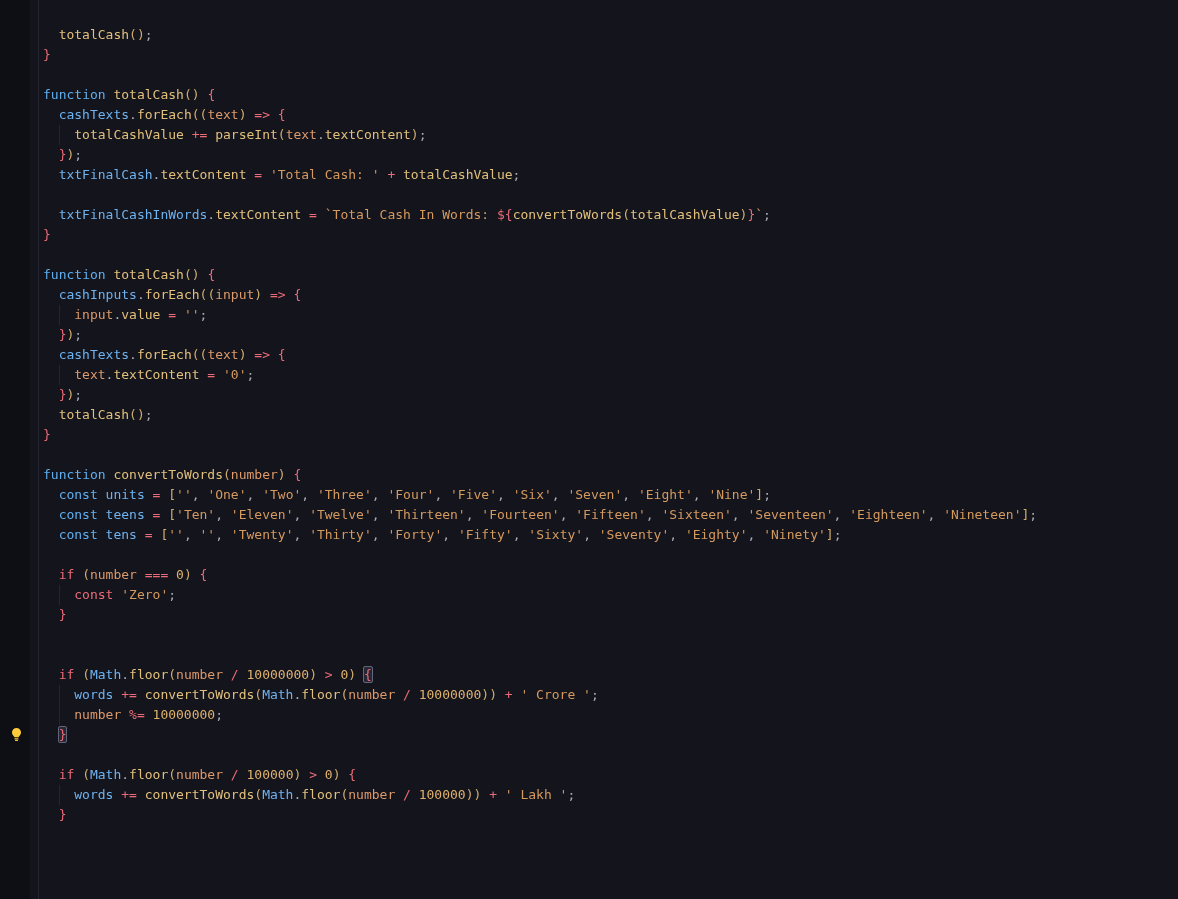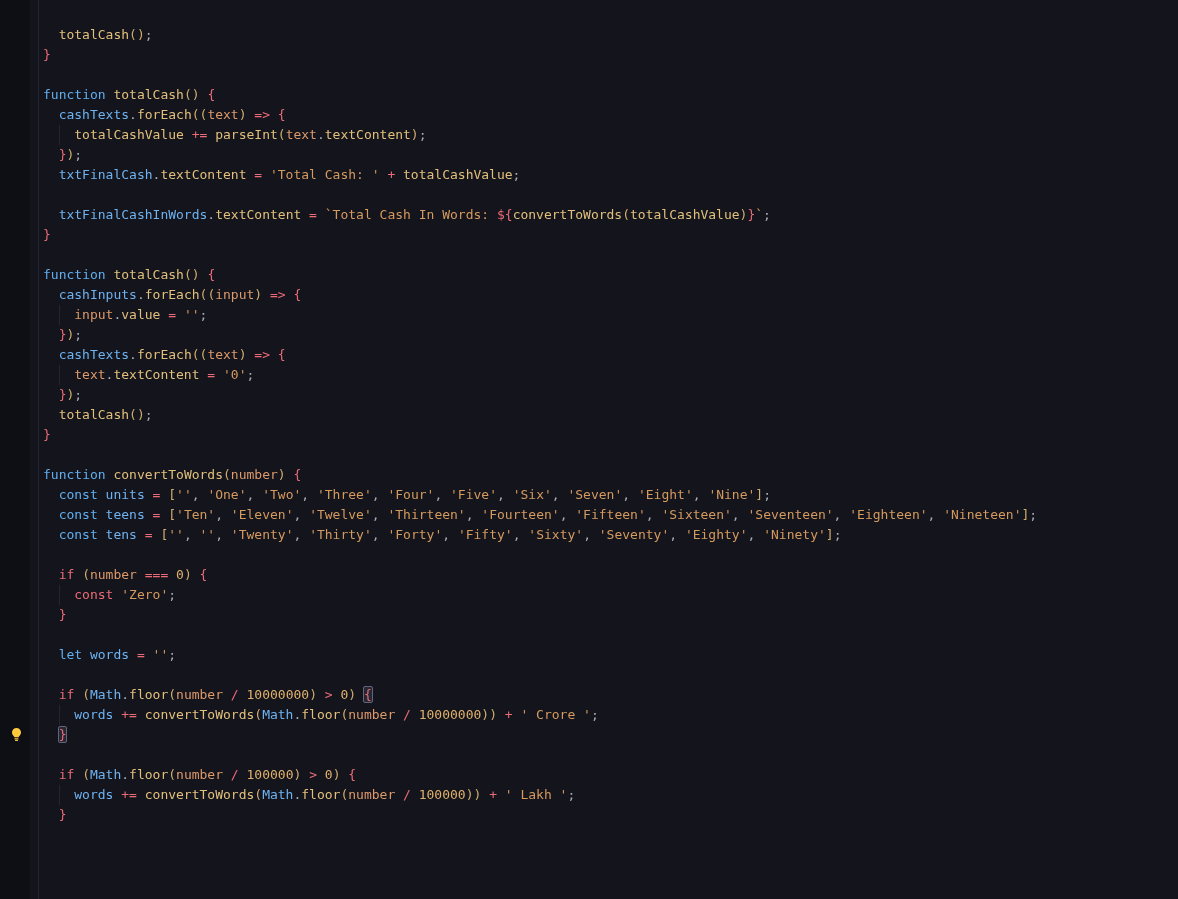--- a/index.html
+++ b/index.html
@@ -74,24 +74,24 @@
       <div class="line"></div>
       <div class="line"><span style="color: rgb(97, 175, 239);">function</span><span> </span><span style="color: rgb(226, 192, 124);">convertToWords</span><span style="color: rgb(208, 173, 109);">(</span><span class="tok-param" style="color: rgb(221, 154, 106);">number</span><span style="color: rgb(208, 173, 109);">)</span><span> </span><span style="color: rgb(236, 107, 119);">{</span></div>
       <div class="line"><span class="indent"></span><span style="color: rgb(97, 175, 239);">const</span><span> </span><span style="color: rgb(111, 179, 240);">units</span><span> </span><span style="color: rgb(236, 107, 119);">=</span><span> </span><span style="color: rgb(208, 173, 109);">[</span><span style="color: rgb(213, 154, 94);">''</span><span style="color: rgb(169, 175, 186);">,</span><span> </span><span style="color: rgb(213, 154, 94);">'One'</span><span style="color: rgb(169, 175, 186);">,</span><span> </span><span style="color: rgb(213, 154, 94);">'Two'</span><span style="color: rgb(169, 175, 186);">,</span><span> </span><span style="color: rgb(213, 154, 94);">'Three'</span><span style="color: rgb(169, 175, 186);">,</span><span> </span><span style="color: rgb(213, 154, 94);">'Four'</span><span style="color: rgb(169, 175, 186);">,</span><span> </span><span style="color: rgb(213, 154, 94);">'Five'</span><span style="color: rgb(169, 175, 186);">,</span><span> </span><span style="color: rgb(213, 154, 94);">'Six'</span><span style="color: rgb(169, 175, 186);">,</span><span> </span><span style="color: rgb(213, 154, 94);">'Seven'</span><span style="color: rgb(169, 175, 186);">,</span><span> </span><span style="color: rgb(213, 154, 94);">'Eight'</span><span style="color: rgb(169, 175, 186);">,</span><span> </span><span style="color: rgb(213, 154, 94);">'Nine'</span><span style="color: rgb(208, 173, 109);">]</span><span style="color: rgb(169, 175, 186);">;</span></div>
       <div class="line"><span class="indent"></span><span style="color: rgb(97, 175, 239);">const</span><span> </span><span style="color: rgb(111, 179, 240);">teens</span><span> </span><span style="color: rgb(236, 107, 119);">=</span><span> </span><span style="color: rgb(208, 173, 109);">[</span><span style="color: rgb(213, 154, 94);">'Ten'</span><span style="color: rgb(169, 175, 186);">,</span><span> </span><span style="color: rgb(213, 154, 94);">'Eleven'</span><span style="color: rgb(169, 175, 186);">,</span><span> </span><span style="color: rgb(213, 154, 94);">'Twelve'</span><span style="color: rgb(169, 175, 186);">,</span><span> </span><span style="color: rgb(213, 154, 94);">'Thirteen'</span><span style="color: rgb(169, 175, 186);">,</span><span> </span><span style="color: rgb(213, 154, 94);">'Fourteen'</span><span style="color: rgb(169, 175, 186);">,</span><span> </span><span style="color: rgb(213, 154, 94);">'Fifteen'</span><span style="color: rgb(169, 175, 186);">,</span><span> </span><span style="color: rgb(213, 154, 94);">'Sixteen'</span><span style="color: rgb(169, 175, 186);">,</span><span> </span><span style="color: rgb(213, 154, 94);">'Seventeen'</span><span style="color: rgb(169, 175, 186);">,</span><span> </span><span style="color: rgb(213, 154, 94);">'Eighteen'</span><span style="color: rgb(169, 175, 186);">,</span><span> </span><span style="color: rgb(213, 154, 94);">'Nineteen'</span><span style="color: rgb(208, 173, 109);">]</span><span style="color: rgb(169, 175, 186);">;</span></div>
       <div class="line"><span class="indent"></span><span style="color: rgb(97, 175, 239);">const</span><span> </span><span style="color: rgb(111, 179, 240);">tens</span><span> </span><span style="color: rgb(236, 107, 119);">=</span><span> </span><span style="color: rgb(208, 173, 109);">[</span><span style="color: rgb(213, 154, 94);">''</span><span style="color: rgb(169, 175, 186);">,</span><span> </span><span style="color: rgb(213, 154, 94);">''</span><span style="color: rgb(169, 175, 186);">,</span><span> </span><span style="color: rgb(213, 154, 94);">'Twenty'</span><span style="color: rgb(169, 175, 186);">,</span><span> </span><span style="color: rgb(213, 154, 94);">'Thirty'</span><span style="color: rgb(169, 175, 186);">,</span><span> </span><span style="color: rgb(213, 154, 94);">'Forty'</span><span style="color: rgb(169, 175, 186);">,</span><span> </span><span style="color: rgb(213, 154, 94);">'Fifty'</span><span style="color: rgb(169, 175, 186);">,</span><span> </span><span style="color: rgb(213, 154, 94);">'Sixty'</span><span style="color: rgb(169, 175, 186);">,</span><span> </span><span style="color: rgb(213, 154, 94);">'Seventy'</span><span style="color: rgb(169, 175, 186);">,</span><span> </span><span style="color: rgb(213, 154, 94);">'Eighty'</span><span style="color: rgb(169, 175, 186);">,</span><span> </span><span style="color: rgb(213, 154, 94);">'Ninety'</span><span style="color: rgb(208, 173, 109);">]</span><span style="color: rgb(169, 175, 186);">;</span></div>
       <div class="line"></div>
       <div class="line"><span class="indent"></span><span style="color: rgb(236, 107, 119);">if</span><span> </span><span style="color: rgb(208, 173, 109);">(</span><span class="tok-param" style="color: rgb(221, 154, 106);">number</span><span> </span><span style="color: rgb(236, 107, 119);">===</span><span> </span><span style="color: rgb(224, 177, 109);">0</span><span style="color: rgb(208, 173, 109);">)</span><span> </span><span style="color: rgb(236, 107, 119);">{</span></div>
       <div class="line"><span class="indent"></span><span class="indent"></span><span style="color: rgb(236, 107, 119);">const</span><span> </span><span style="color: rgb(213, 154, 94);">'Zero'</span><span style="color: rgb(169, 175, 186);">;</span></div>
       <div class="line"><span class="indent"></span><span style="color: rgb(236, 107, 119);">}</span></div>
       <div class="line"></div>
-      <div class="line"><span class="indent"></span><span style="color: rgb(97, 175, 239);">let</span><span> </span><span style="color: rgb(111, 179, 240);">words</span><span> </span><span style="color: rgb(236, 107, 119);">=</span><span> </span><span style="color: rgb(213, 154, 94);">''</span><span style="color: rgb(169, 175, 186);">;</span></div>
       <div class="line"></div>
       <div class="line"><span class="indent"></span><span style="color: rgb(236, 107, 119);">if</span><span> </span><span style="color: rgb(208, 173, 109);">(</span><span style="color: rgb(111, 179, 240);">Math</span><span style="color: rgb(169, 175, 186);">.</span><span style="color: rgb(226, 192, 124);">floor</span><span style="color: rgb(208, 173, 109);">(</span><span class="tok-param" style="color: rgb(221, 154, 106);">number</span><span> </span><span style="color: rgb(236, 107, 119);">/</span><span> </span><span style="color: rgb(224, 177, 109);">10000000</span><span style="color: rgb(208, 173, 109);">)</span><span> </span><span style="color: rgb(236, 107, 119);">&gt;</span><span> </span><span style="color: rgb(224, 177, 109);">0</span><span style="color: rgb(208, 173, 109);">)</span><span> </span><span class="bmatch" style="color: rgb(236, 107, 119);">{</span></div>
       <div class="line"><span class="indent"></span><span class="indent"></span><span style="color: rgb(111, 179, 240);">words</span><span> </span><span style="color: rgb(236, 107, 119);">+=</span><span> </span><span style="color: rgb(226, 192, 124);">convertToWords</span><span style="color: rgb(208, 173, 109);">(</span><span style="color: rgb(111, 179, 240);">Math</span><span style="color: rgb(169, 175, 186);">.</span><span style="color: rgb(226, 192, 124);">floor</span><span style="color: rgb(208, 173, 109);">(</span><span class="tok-param" style="color: rgb(221, 154, 106);">number</span><span> </span><span style="color: rgb(236, 107, 119);">/</span><span> </span><span style="color: rgb(224, 177, 109);">10000000</span><span style="color: rgb(208, 173, 109);">)</span><span style="color: rgb(208, 173, 109);">)</span><span> </span><span style="color: rgb(236, 107, 119);">+</span><span> </span><span style="color: rgb(213, 154, 94);">' Crore '</span><span style="color: rgb(169, 175, 186);">;</span></div>
+      <div class="line"><span class="indent"></span><span class="indent"></span><span class="tok-param" style="color: rgb(221, 154, 106);">number</span><span> </span><span style="color: rgb(236, 107, 119);">%=</span><span> </span><span style="color: rgb(224, 177, 109);">10000000</span><span style="color: rgb(169, 175, 186);">;</span></div>
       <div class="line"><span class="indent"></span><span class="bmatch" style="color: rgb(236, 107, 119);">}</span></div>
       <div class="line"></div>
       <div class="line"><span class="indent"></span><span style="color: rgb(236, 107, 119);">if</span><span> </span><span style="color: rgb(208, 173, 109);">(</span><span style="color: rgb(111, 179, 240);">Math</span><span style="color: rgb(169, 175, 186);">.</span><span style="color: rgb(226, 192, 124);">floor</span><span style="color: rgb(208, 173, 109);">(</span><span class="tok-param" style="color: rgb(221, 154, 106);">number</span><span> </span><span style="color: rgb(236, 107, 119);">/</span><span> </span><span style="color: rgb(224, 177, 109);">100000</span><span style="color: rgb(208, 173, 109);">)</span><span> </span><span style="color: rgb(236, 107, 119);">&gt;</span><span> </span><span style="color: rgb(224, 177, 109);">0</span><span style="color: rgb(208, 173, 109);">)</span><span> </span><span style="color: rgb(236, 107, 119);">{</span></div>
       <div class="line"><span class="indent"></span><span class="indent"></span><span style="color: rgb(111, 179, 240);">words</span><span> </span><span style="color: rgb(236, 107, 119);">+=</span><span> </span><span style="color: rgb(226, 192, 124);">convertToWords</span><span style="color: rgb(208, 173, 109);">(</span><span style="color: rgb(111, 179, 240);">Math</span><span style="color: rgb(169, 175, 186);">.</span><span style="color: rgb(226, 192, 124);">floor</span><span style="color: rgb(208, 173, 109);">(</span><span class="tok-param" style="color: rgb(221, 154, 106);">number</span><span> </span><span style="color: rgb(236, 107, 119);">/</span><span> </span><span style="color: rgb(224, 177, 109);">100000</span><span style="color: rgb(208, 173, 109);">)</span><span style="color: rgb(208, 173, 109);">)</span><span> </span><span style="color: rgb(236, 107, 119);">+</span><span> </span><span style="color: rgb(213, 154, 94);">' Lakh '</span><span style="color: rgb(169, 175, 186);">;</span></div>
       <div class="line"><span class="indent"></span><span style="color: rgb(236, 107, 119);">}</span></div>
       <div class="line"></div>
     </div>
 </div>
 
 </body></html>

